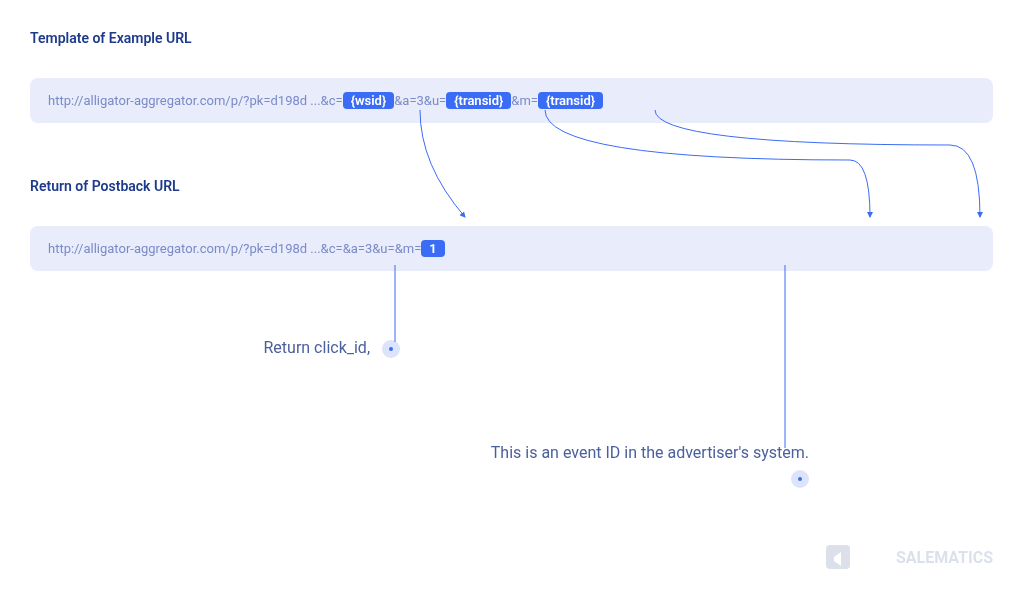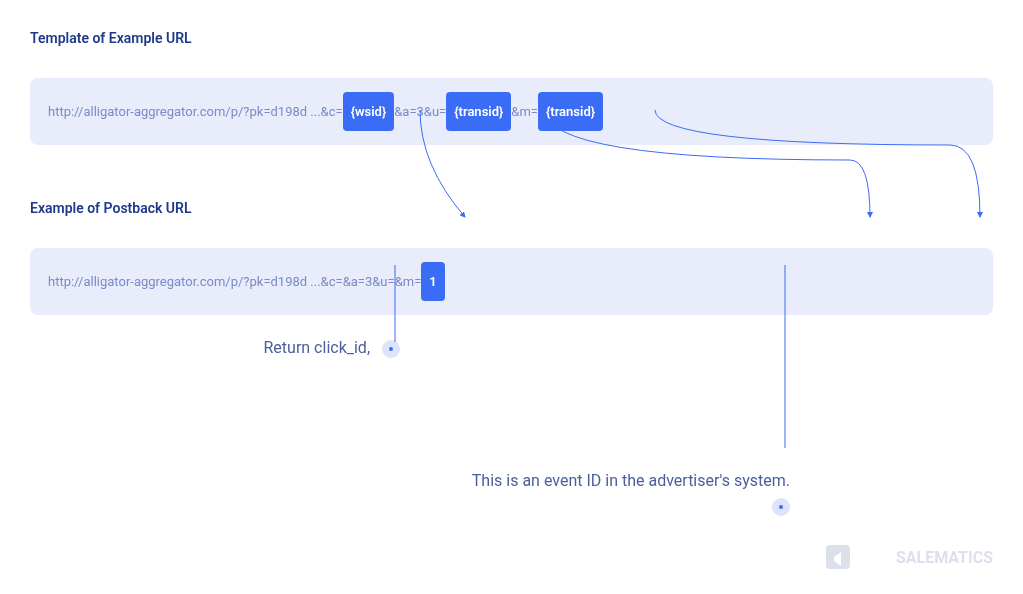--- a/index.html
+++ b/index.html
@@ -30,21 +30,21 @@
   overflow: hidden;
   margin-top: 32px;
 }
 .url-text {
   color: #7b8bc7;
 }
 .tag {
   background: #3b6cf6;
   color: #fff;
   font-weight: 600;
-  padding: 12px 8px;
+  padding: 1px 8px;
   border-radius: 4px;
   display: inline-block;
   font-size: 13px;
 }
 .spacer-lg { height: 55px; }
 .anno {
   position: absolute;
   text-align: right;
   color: #4a5f9e;
   font-size: 16px;
@@ -115,39 +115,39 @@
   <span class="url-text"> &amp;c=</span>
   <span class="tag" id="t-wsid">{wsid}</span>
   <span class="url-text"> &amp;a=3&amp;u=</span>
   <span class="tag" id="t-tr1">{transid}</span>
   <span class="url-text"> &amp;m=</span>
   <span class="tag" id="t-tr2">{transid}</span>
 </div>
 
 <div class="spacer-lg"></div>
 
-<div class="heading">Example of Postback URL</div>
+<div class="heading">Return of Postback URL</div>
 <div class="url-box">
   <span class="url-text">http://alligator-aggregator.com/p/?pk=d198d ...</span>
   <span class="url-text"> &amp;c=</span>
   <span class="url-text"> &amp;a=3&amp;u=</span>
   <span class="url-text"> &amp;m=</span>
   <span class="tag" id="e-m">1</span>
 </div>
 
 <div class="anno" style="top: 335px; left: 80px; width: 320px;">
   <div>
     <span>Return click_id,</span>
     <span class="dot">
         <span class="dot-inner"></span>
       </span>
   </div>
 </div>
 
-<div class="anno" style="top: 440px; left: 470px; width: 320px; margin-top: 28px;">
+<div class="anno" style="top: 440px; left: 489px; width: 320px;">
   <div>
     <span>This is an event ID in the advertiser's system.</span>
     <span class="dot">
         <span class="dot-inner"></span>
       </span>
   </div>
 </div>
 
 <svg class="svg-lines" width="1023" height="594">
   <defs>

